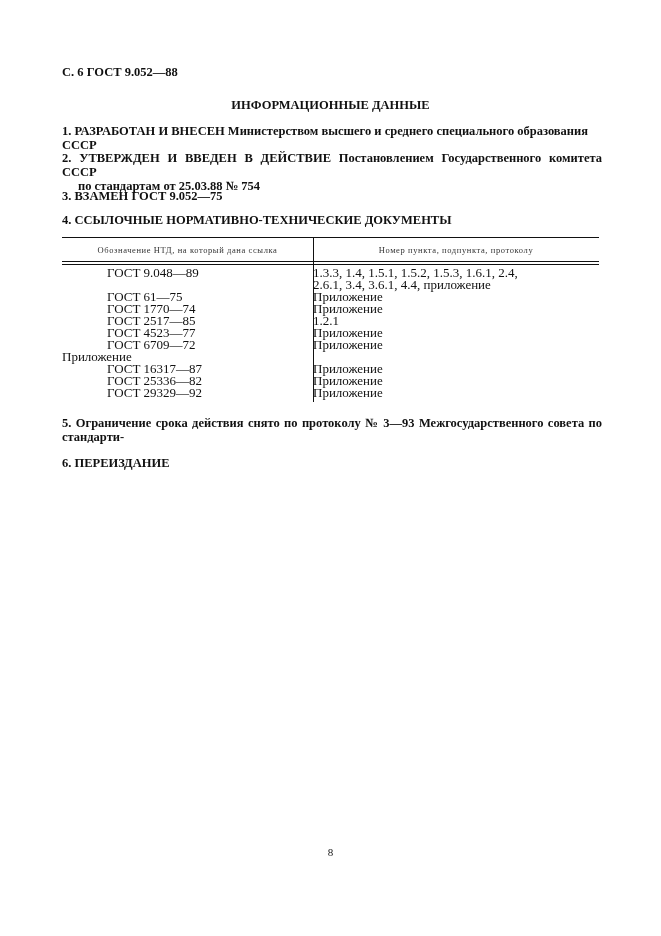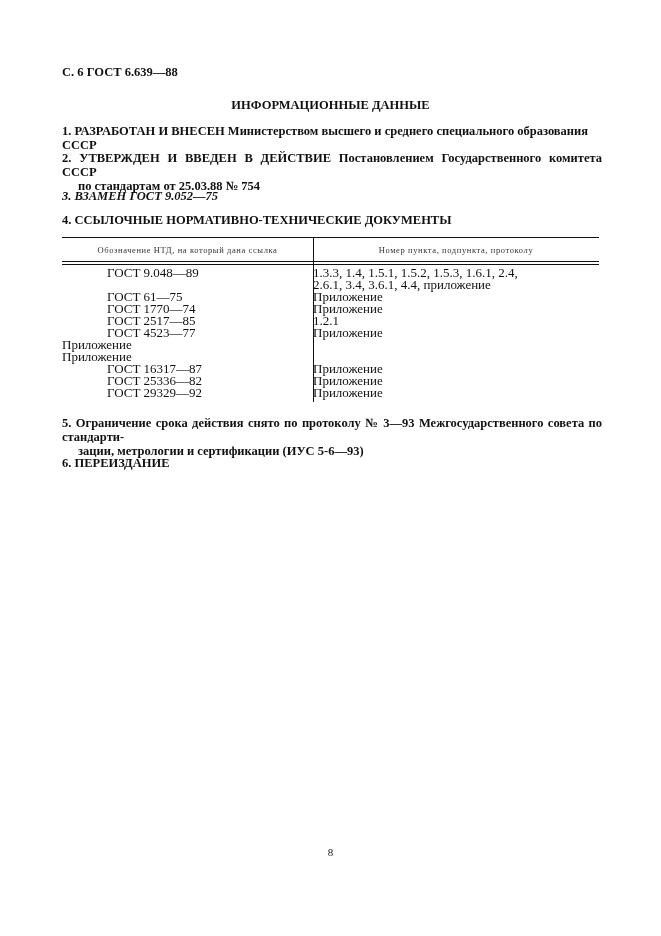--- a/index.html
+++ b/index.html
@@ -22,38 +22,38 @@
   .tbl .vline { position: absolute; left: 251px; top: 0; height: 165px; border-left: 1px solid #111; }
   .rows { position: absolute; left: 0; top: 30px; width: 537px; font-size: 13px; line-height: 12px; }
   .row { display: flex; }
   .row .a { width: 251px; padding-left: 45px; box-sizing: border-box; }
   .row .b { width: 286px; box-sizing: border-box; }
   .pagenum { left: 0; width: 661px; top: 846px; text-align: center; font-size: 11px; }
 </style>
 </head>
 <body>
 
-<div class="abs hdr">С. 6 ГОСТ 6.639—88</div>
+<div class="abs hdr">С. 6 ГОСТ 9.052—88</div>
 
 <div class="abs title">ИНФОРМАЦИОННЫЕ ДАННЫЕ</div>
 
 <div class="abs item" style="top:124px;">
   <span>1.</span>
   <span>РАЗРАБОТАН И ВНЕСЕН Министерством высшего и среднего специального образования СССР</span>
 </div>
 
 <div class="abs item justify" style="top:151px;">
   <div>
     <span>2.</span>
     <span>УТВЕРЖДЕН И ВВЕДЕН В ДЕЙСТВИЕ Постановлением Государственного комитета СССР</span>
   </div>
   <div class="cont">по стандартам от 25.03.88 № 754</div>
 </div>
 
-<div class="abs item" style="top:189px;font-style:italic;">
+<div class="abs item" style="top:189px;">
   <span>3.</span>
   <span>ВЗАМЕН ГОСТ 9.052—75</span>
 </div>
 
 <div class="abs item" style="top:213px;">
   <span>4.</span>
   <span>ССЫЛОЧНЫЕ НОРМАТИВНО-ТЕХНИЧЕСКИЕ ДОКУМЕНТЫ</span>
 </div>
 
 <div class="abs tbl">
@@ -82,20 +82,21 @@
     </div>
     <div class="row">
       <div class="a">ГОСТ 2517—85</div>
       <div class="b">1.2.1</div>
     </div>
     <div class="row">
       <div class="a">ГОСТ 4523—77</div>
       <div class="b">Приложение</div>
     </div>
     <div class="row">
+      <div class="a">ГОСТ 6709—72</div>
       <div class="b">Приложение</div>
     </div>
     <div class="row">
       <div class="b">Приложение</div>
     </div>
     <div class="row">
       <div class="a">ГОСТ 16317—87</div>
       <div class="b">Приложение</div>
     </div>
     <div class="row">
@@ -107,21 +108,20 @@
       <div class="b">Приложение</div>
     </div>
   </div>
 </div>
 
 <div class="abs item justify" style="top:416px;">
   <div>
     <span>5.</span>
     <span>Ограничение срока действия снято по протоколу № 3—93 Межгосударственного совета по стандарти-</span>
   </div>
-  <div class="cont">зации, метрологии и сертификации (ИУС 5-6—93)</div>
 </div>
 
 <div class="abs item" style="top:456px;">
   <span>6.</span>
   <span>ПЕРЕИЗДАНИЕ</span>
 </div>
 
 <div class="abs pagenum">8</div>
 
 </body></html>

